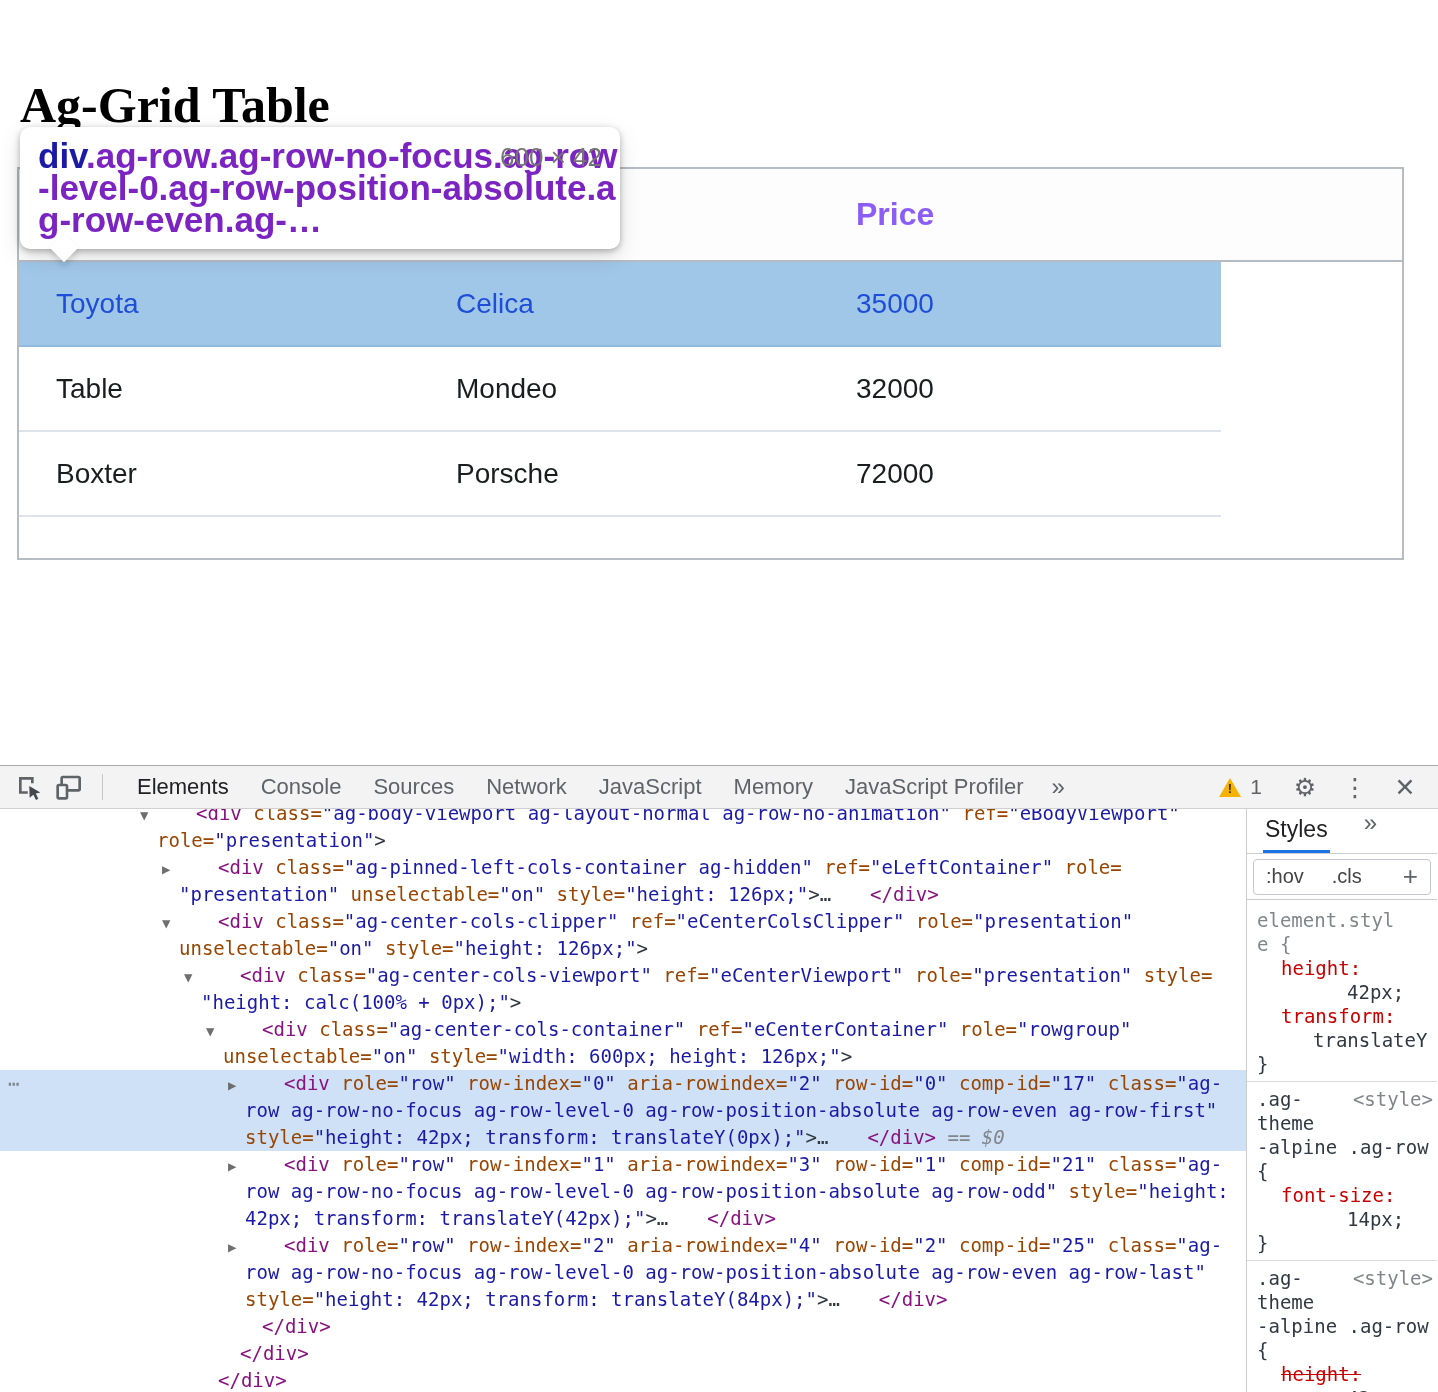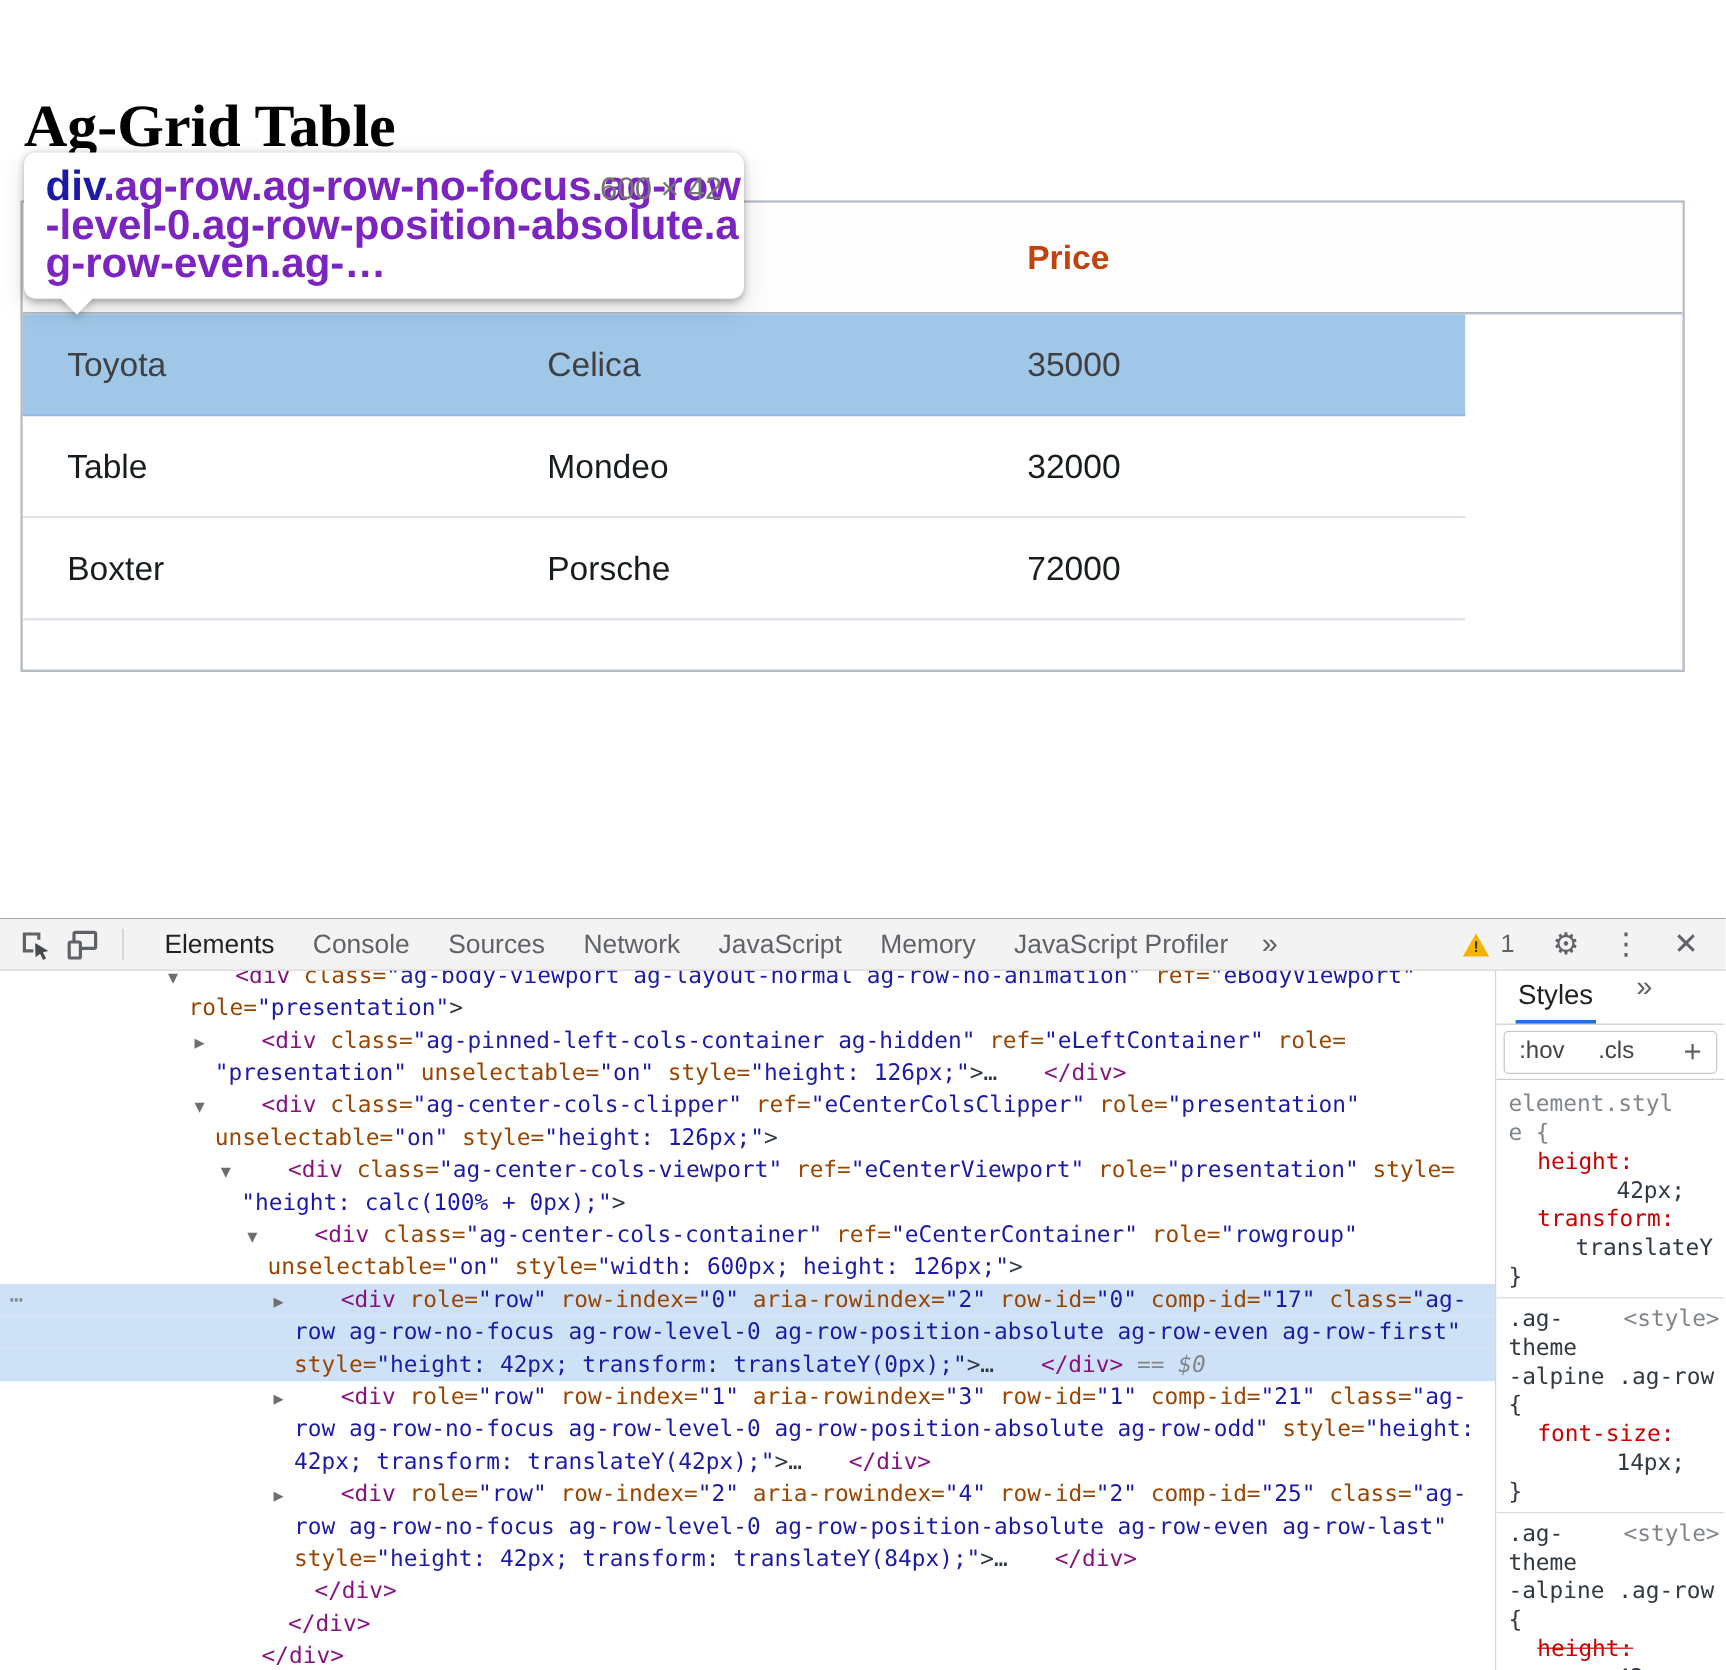--- a/index.html
+++ b/index.html
@@ -10,25 +10,25 @@
 
   
   .page { position:absolute; left:0; top:0; width:1438px; height:765px; background:#fff; }
   .page h1 { position:absolute; left:20px; top:34px; color:#000;
              font:700 50px/1.1 "Liberation Serif","DejaVu Serif",serif;margin-top:44px; }
 
   .grid { position:absolute; left:17px; top:167px; width:1387px; height:393px;
           border:2px solid #b6bcc4; background:#fff; }
   .grid-header { display:flex; height:93px; border-bottom:2px solid #b6bcc4; background:#fdfdfd; }
   .g-hcell { width:400px; padding-left:37px; line-height:91px; font-weight:700;
-             font-size:28px; color:#c2410c; }
+             font-size:32px; color:#8b5cf6; }
   .g-row { display:flex; width:1202px; height:85px; border-bottom:2px solid #dde2eb; background:#fff; }
   .g-cell { width:400px; padding-left:37px; line-height:83px; font-size:28px; color:#181d1f; }
   .g-row.hl { background:#a0c6e8; border-bottom-color:#8fb9e0; }
-  .g-row.hl .g-cell { color:#404040; }
+  .g-row.hl .g-cell { color:#1d4ed8; }
 
   
   .tooltip { position:absolute; left:20px; top:127px; width:600px; height:122px;
              background:#fff; border-radius:10px; padding:13px 18px; z-index:5;
              box-shadow:0 2px 6px rgba(0,0,0,.28), 0 8px 22px rgba(0,0,0,.13); }
   .tooltip::after { content:""; position:absolute; left:34px; bottom:-9px; width:20px; height:20px;
                     background:#fff; transform:rotate(45deg);
                     box-shadow:3px 3px 6px rgba(0,0,0,.15); }
   .tt-sel { font-size:35px; line-height:32px; font-weight:700; white-space:pre; }
   .tt-tag { color:#1a1aa6; }

